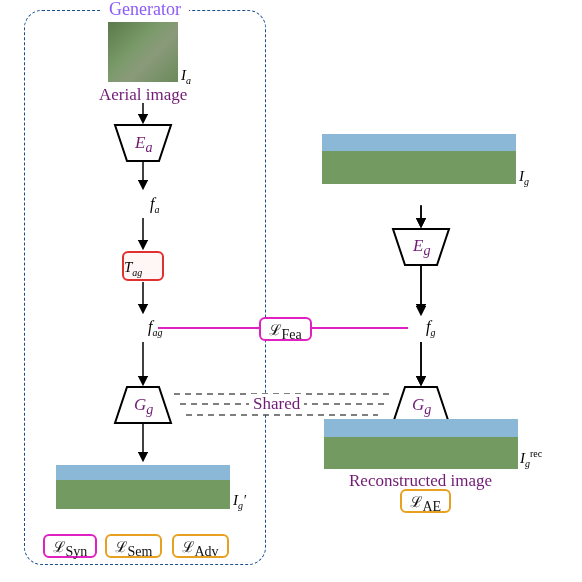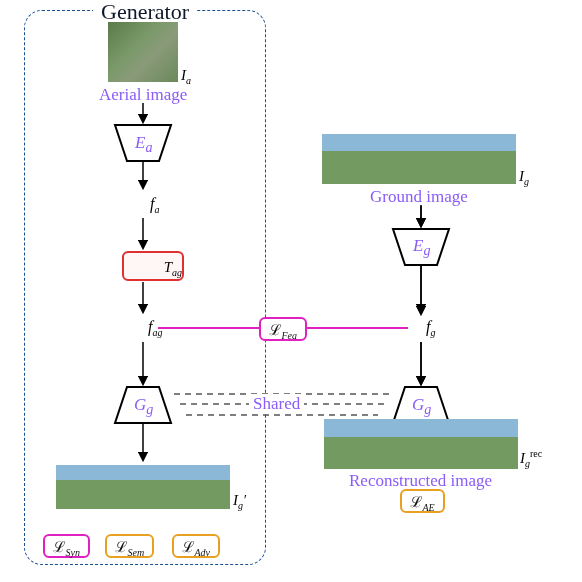--- a/index.html
+++ b/index.html
@@ -34,22 +34,22 @@
       width: 260px;
       height: 407px;
     }
     .group-title {
       position: absolute;
       top: -12px;
       left: 50%;
       transform: translateX(-50%);
       background: white;
       padding: 0 8px;
-      font-size: 22px;
-      color: #0f172a;
+      font-size: 18px;
+      color: #8b5cf6;
       white-space: nowrap;
     }
 
     
     .img-placeholder {
       position: absolute;
       background: linear-gradient(to bottom, #8cb8d8 35%, #739a60 35%, #739a60 100%);
     }
     .aerial-img {
       left: 108px;
@@ -74,54 +74,54 @@
       left: 324px;
       top: 419px;
       width: 194px;
       height: 50px;
     }
 
     
     .label {
       position: absolute;
       font-size: 17px;
-      color: #8b5cf6;
+      color: #701a75;
       text-align: center;
       white-space: nowrap;
     }
     .label.italic { font-style: italic; }
 
     
     .tag-box {
       position: absolute;
       border: 2px solid #e03030;
       border-radius: 6px;
-      width: 62px;
+      width: 42px;
       height: 30px;
       background: #fff6f6;
-      text-align: right;
+      text-align: left;
       font-size: 15px;
       font-style: italic;
       line-height: 28px;
     }
     .tag-box .sub { font-size: 10px; }
 
     
     .loss {
       position: absolute;
       border-radius: 6px;
       font-size: 15px;
       height: 24px;
       line-height: 22px;
       padding: 0 8px;
       white-space: nowrap;
       text-align: center;
       font-family: Georgia, serif;
     }
-    .loss .sub { font-size: 10px; font-style: italic; }
+    .loss .sub { font-size: 14px; }
     .loss.pink { border: 2px solid #e020c0; color: #111; background: white; }
     .loss.orange { border: 2px solid #e8a020; color: #111; background: white; }
 
     
     .feat-label {
       position: absolute;
       font-size: 16px;
       font-style: italic;
     }
     .feat-label .sub { font-size: 10px; }
@@ -221,21 +221,20 @@
 
   <div class="img-placeholder synth-img"></div>
   <div class="sub-side" style="left:233px; top:492px;"><span>I</span><sub class="sub">g</sub><span style="font-size:14px;">′</span></div>
 
   <div class="loss pink" style="left:43px;  top:534px;"><span>ℒ</span><sub class="sub">Syn</sub></div>
   <div class="loss orange" style="left:105px; top:534px;"><span>ℒ</span><sub class="sub">Sem</sub></div>
   <div class="loss orange" style="left:172px; top:534px;"><span>ℒ</span><sub class="sub">Adv</sub></div>
 
   <div class="img-placeholder ground-img1"></div>
   <div class="sub-side" style="left:519px; top:168px;"><span>I</span><sub class="sub">g</sub></div>
-  <div class="label" style="left:370px; top:187px;">Ground image</div>
 
   <div class="label italic" style="left:413px; top:236px;"><span>E</span><sub class="sub">g</sub></div>
 
   <div class="feat-label" style="left:426px; top:318px;"><span>f</span><sub class="sub">g</sub></div>
 
   <div class="label italic" style="left:412px; top:395px;"><span>G</span><sub class="sub">g</sub></div>
 
   <div class="img-placeholder recon-img"></div>
   <div class="sub-side" style="left:520px; top:448px;"><span>I</span><sub class="sub">g</sub><sup style="font-size:10px; font-style:normal;text-align:right;">rec</sup></div>
   <div class="label" style="left:349px; top:471px;">Reconstructed image</div>

